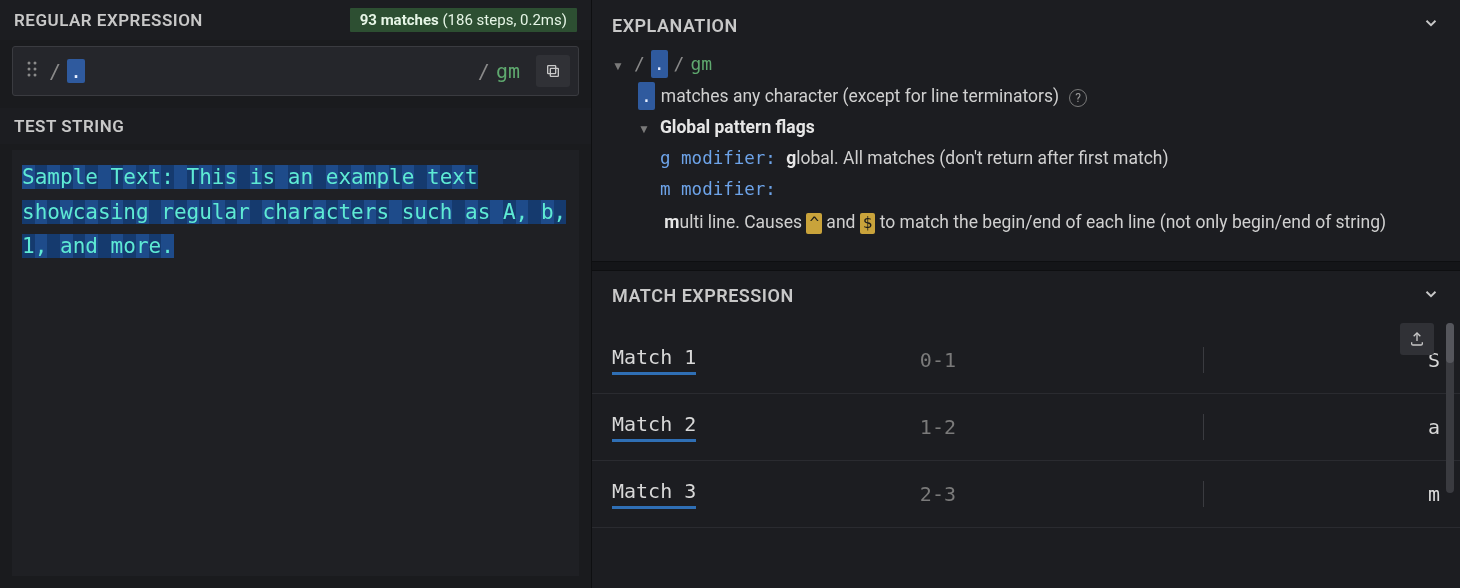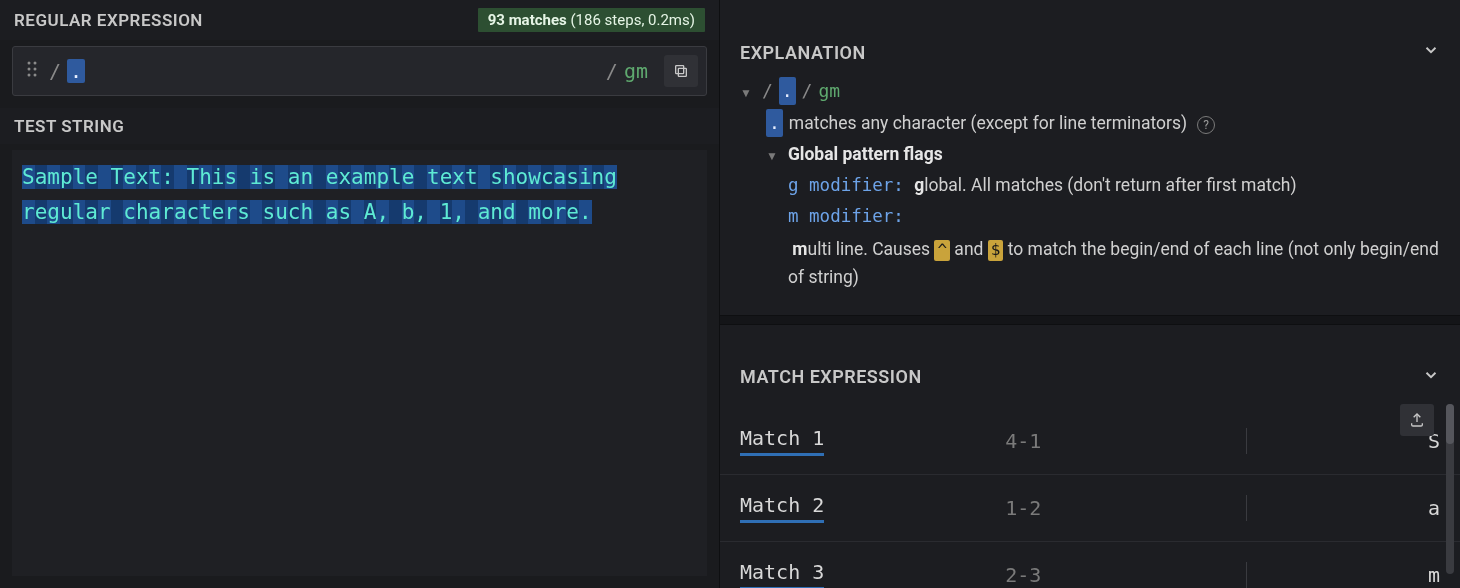--- a/index.html
+++ b/index.html
@@ -7,21 +7,21 @@
     background: #1a1b1e;
     color: #c8c8c8;
     font-family: -apple-system, BlinkMacSystemFont, "Segoe UI", Roboto, "Helvetica Neue", Arial, sans-serif;
     font-size: 15px;
     width: 1460px;
     height: 588px;
     overflow: hidden;
     display: flex;
   }
   .left-pane {
-    width: 720px;
+    width: 592px;
     height: 100%;
     border-right: 1px solid #0e0f11;
     display: flex;
     flex-direction: column;
   }
   .right-pane {
     flex: 1;
     height: 100%;
     display: flex;
     flex-direction: column;
@@ -115,21 +115,20 @@
   
   .right-section-header {
     display: flex;
     justify-content: space-between;
     align-items: center;
     padding: 14px 20px 10px 20px;
     color: #c8c8c8;
     font-weight: 600;
     letter-spacing: 0.5px;
     font-size: 18px;
-    margin-top: 27px;
   }
   .chevron {
     color: #c8c8c8;
     cursor: pointer;
   }
   .explanation-body {
     padding: 4px 20px 20px 20px;
     font-size: 17.5px;
     line-height: 1.55;
     color: #d0d0d0;
@@ -331,21 +330,21 @@
           <path d="M12 3v12"></path>
           <path d="M7 8l5-5 5 5"></path>
           <path d="M4 17v2a2 2 0 0 0 2 2h12a2 2 0 0 0 2-2v-2"></path>
         </svg>
     </div>
     <div class="scrollbar-fake">
         <div class="sb-thumb"></div>
       </div>
   <div class="match-row">
         <span class="match-label">Match 1</span>
-        <span class="match-range">4-1</span>
+        <span class="match-range">0-1</span>
         <span class="match-sep"></span>
         <span class="match-value">S</span>
       </div>
       <div class="match-row">
         <span class="match-label">Match 2</span>
         <span class="match-range">1-2</span>
         <span class="match-sep"></span>
         <span class="match-value">a</span>
       </div>
       <div class="match-row">

